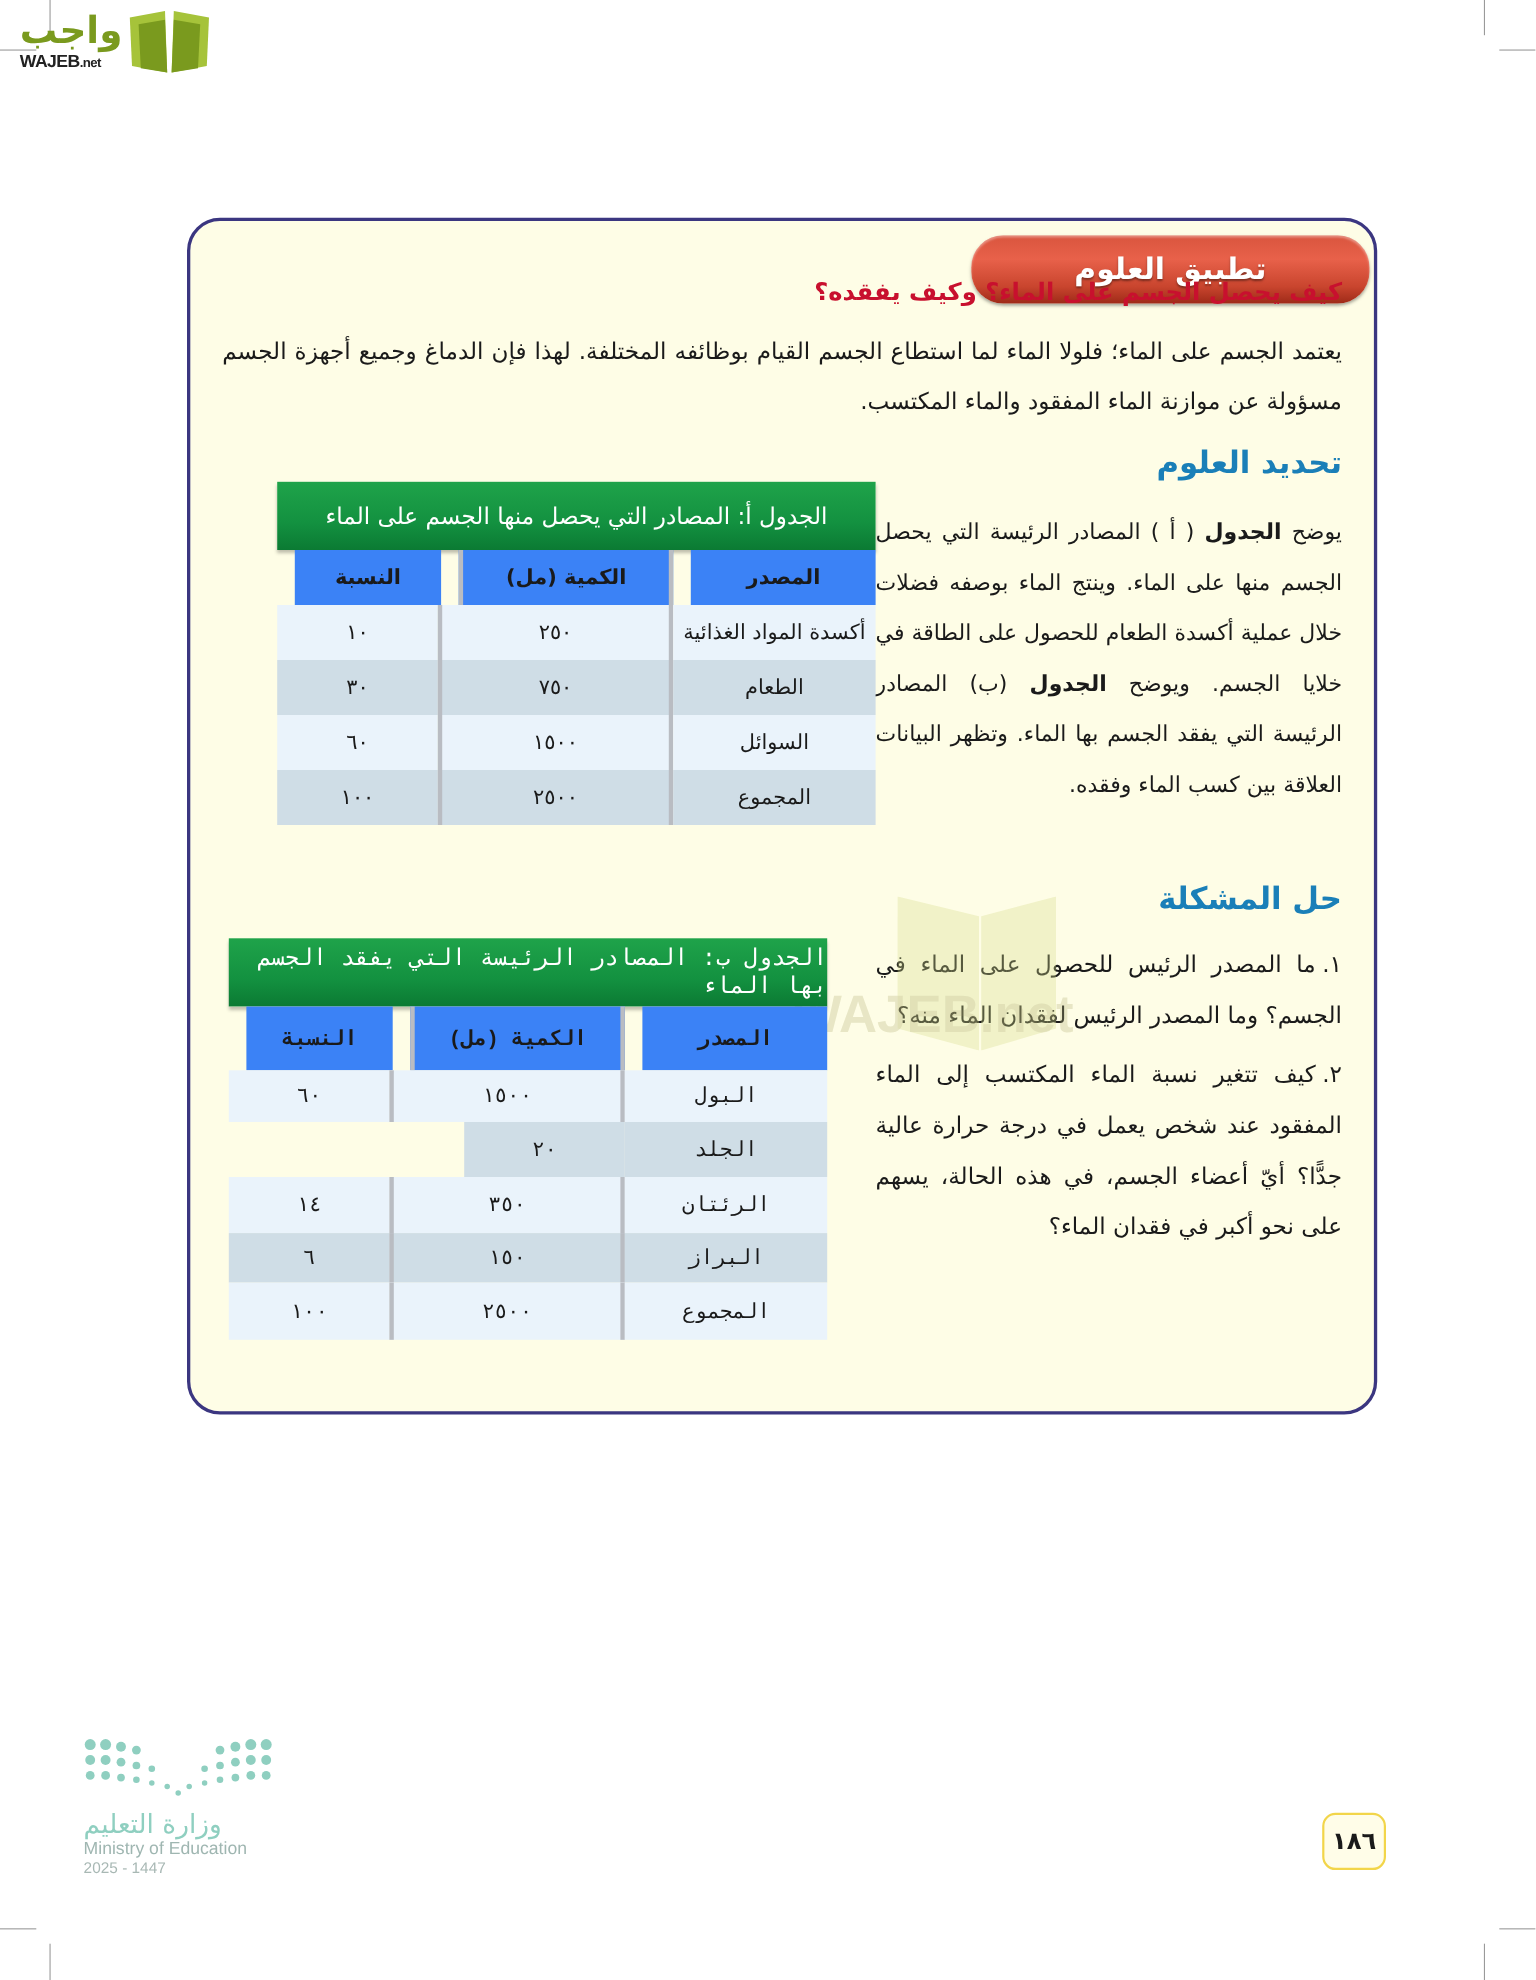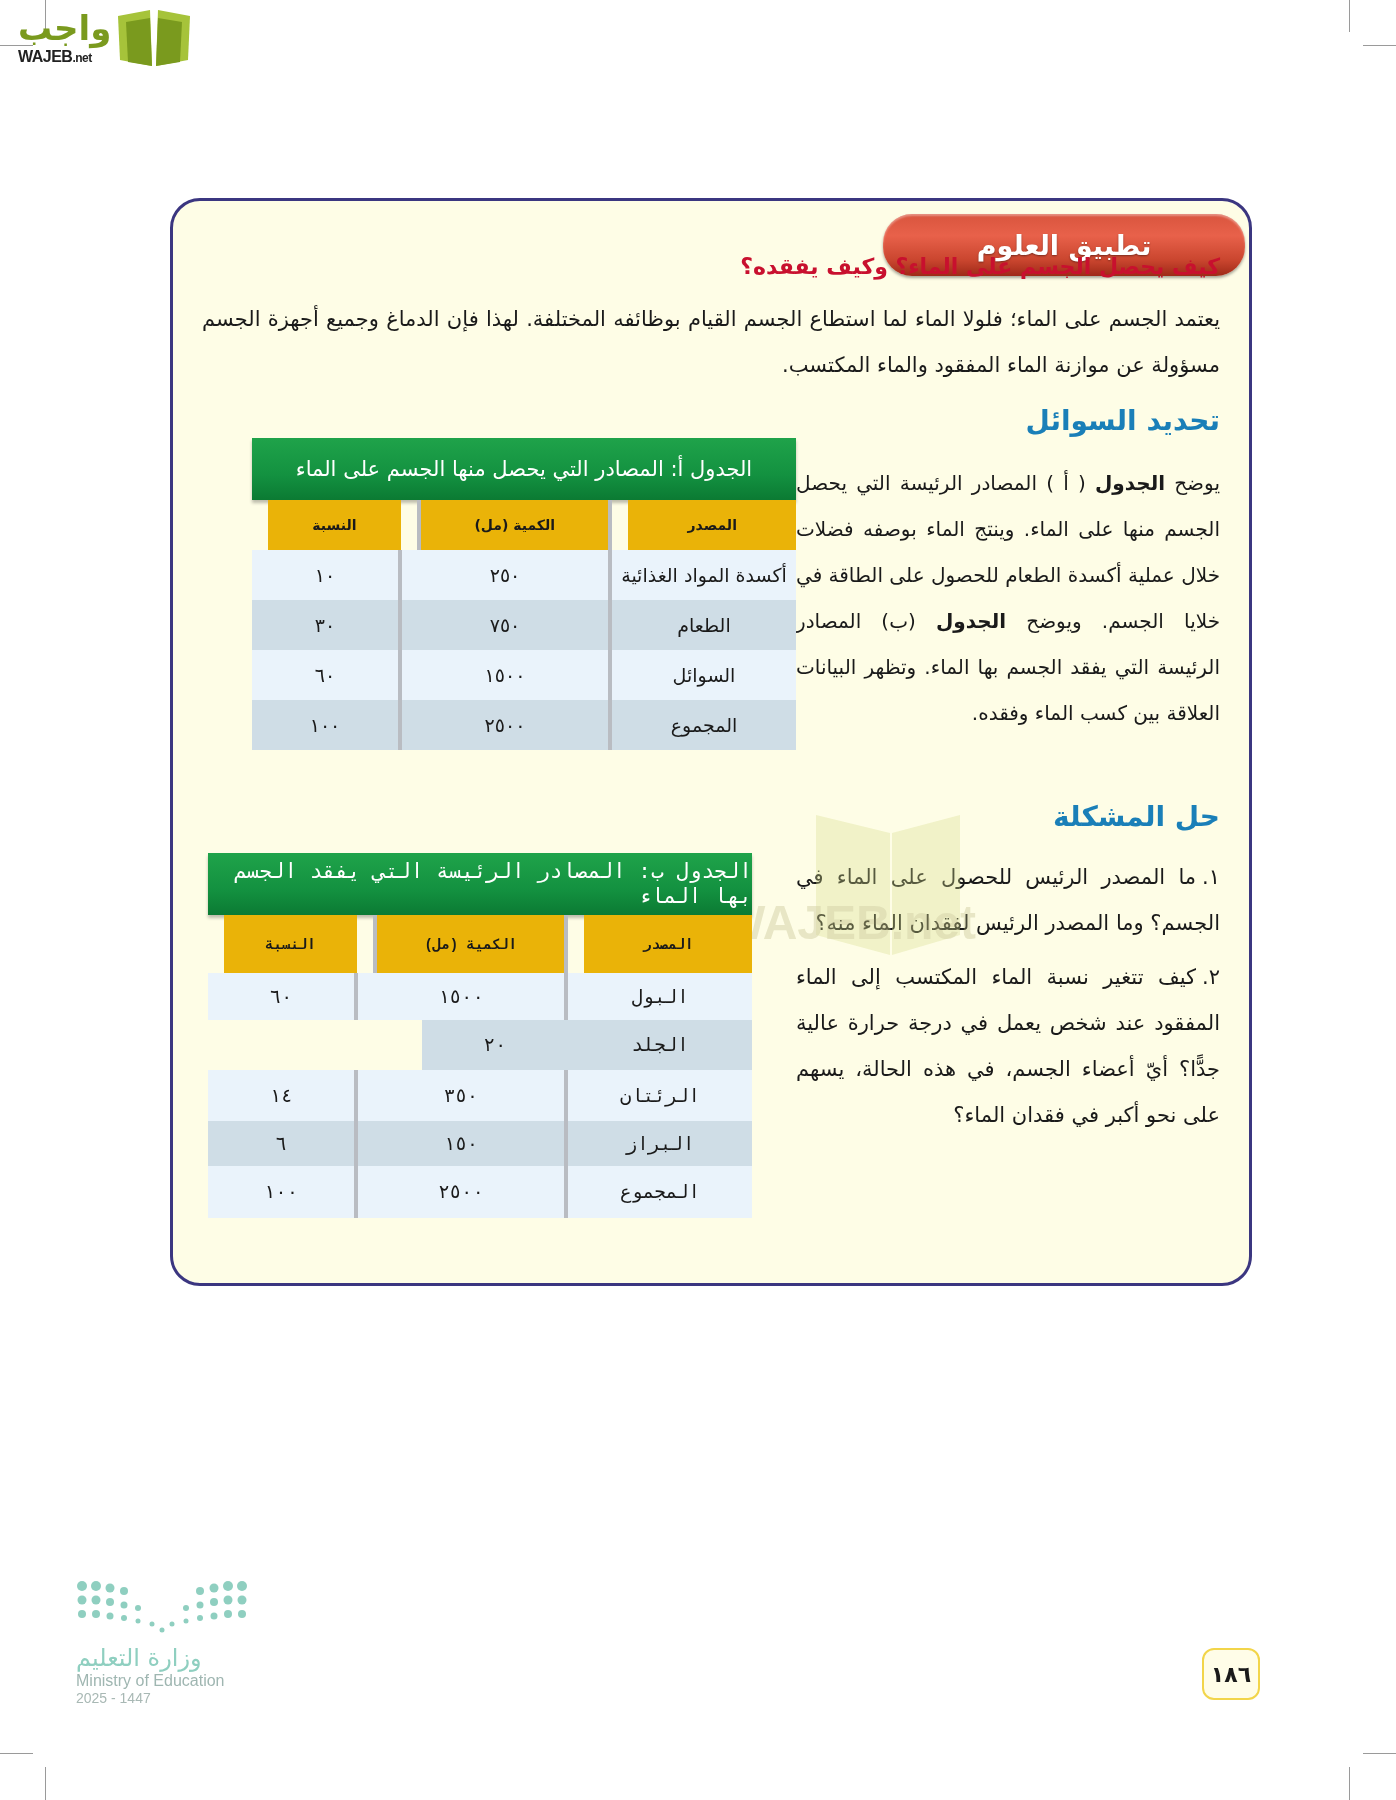--- a/index.html
+++ b/index.html
@@ -54,21 +54,21 @@
   .dtable .tcap {
     height:62px; background:linear-gradient(180deg,#1fa34a 0%,#139140 60%,#0b7a33 100%);
     color:#fff; font-size:21px; display:flex; align-items:center; justify-content:center; direction:rtl;
     box-shadow:0 3px 3px rgba(0,0,0,.25);
   }
   .trow { display:flex; flex-direction:row-reverse; }
   .tcell { display:flex; align-items:center; justify-content:center; direction:rtl; font-size:19px; }
   .c1 { width:184px; }
   .c2 { width:206px; border-left:4px solid #b9bcc2; border-right:4px solid #b9bcc2; box-sizing:content-box; }
   .c3 { width:146px; }
-  .thead .tcell { background:#eab308; font-weight:bold; font-size:14px;margin-left:16px; }
+  .thead .tcell { background:#3b82f6; font-weight:bold; font-size:19px;margin-left:16px; }
   .r-light .tcell { background:#eaf3fb; }
   .r-dark .tcell { background:#cfdde6; }
 
   
   .moe { position:absolute; left:76px; top:1580px; width:180px; }
   .moe-dots { width:172px; height:56px; }
   .moe-ar { font-size:24px; color:#8fcfc0; direction:rtl; text-align:left; margin-top:4px; }
   .moe-en { font-family:"Liberation Sans", sans-serif; font-size:16px; color:#9fb6b1; }
   .moe-year { font-family:"Liberation Sans", sans-serif; font-size:14px; color:#a8b8b4; }
   .page-num {
@@ -99,21 +99,21 @@
     <path d="M68 14 L44 10 L42 58 L66 54 Z" fill="#7a9a1e"></path>
   </svg>
 </div>
 
 <div class="main-box"></div>
 <div class="title-pill">تطبيق العلوم</div>
 
 <div class="q-heading rtl">كيف يحصل الجسم على الماء؟ وكيف يفقده؟</div>
 <div class="intro rtl">يعتمد الجسم على الماء؛ فلولا الماء لما استطاع الجسم القيام بوظائفه المختلفة. لهذا فإن الدماغ وجميع أجهزة الجسم مسؤولة عن موازنة الماء المفقود والماء المكتسب.</div>
 
-<div class="section-h rtl" style="right:176px;top:404px;">تحديد السوائل</div>
+<div class="section-h rtl" style="right:176px;top:404px;">تحديد العلوم</div>
 <div class="para rtl" style="top:460px;">
   <span>يوضح </span><b>الجدول</b><span> ( أ ) المصادر الرئيسة التي يحصل الجسم منها على الماء. وينتج الماء بوصفه فضلات خلال عملية أكسدة الطعام للحصول على الطاقة في خلايا الجسم. ويوضح </span><b>الجدول</b><span> (ب) المصادر الرئيسة التي يفقد الجسم بها الماء. وتظهر البيانات العلاقة بين كسب الماء وفقده.</span>
 </div>
 
 <div class="section-h rtl" style="right:176px;top:800px;">حل المشكلة</div>
 <ol class="qlist rtl" style="top:854px;">
   <li style="margin-bottom:8px;"><span class="qnum">١.</span><span>ما المصدر الرئيس للحصول على الماء في الجسم؟ وما المصدر الرئيس لفقدان الماء منه؟</span></li>
   <li><span class="qnum">٢.</span><span>كيف تتغير نسبة الماء المكتسب إلى الماء المفقود عند شخص يعمل في درجة حرارة عالية جدًّا؟ أيّ أعضاء الجسم، في هذه الحالة، يسهم على نحو أكبر في فقدان الماء؟</span></li>
 </ol>
 

